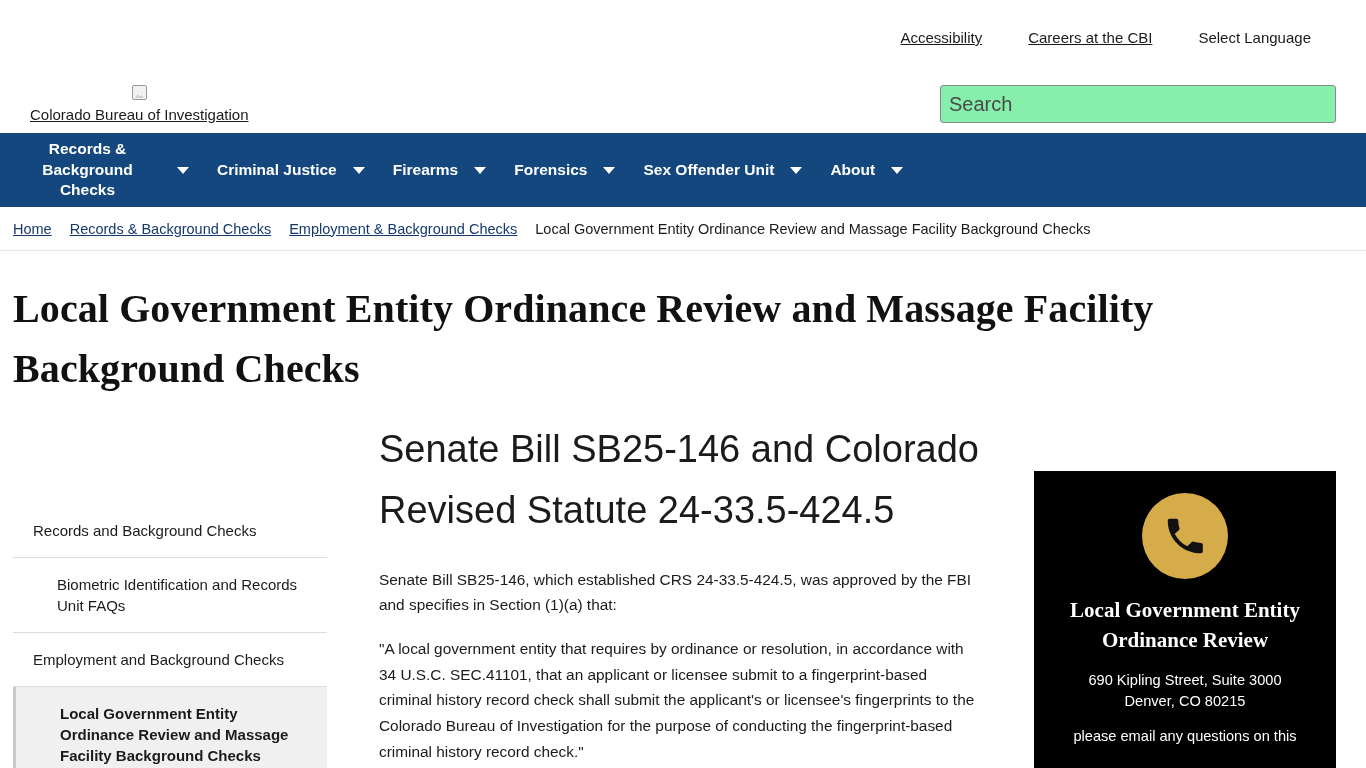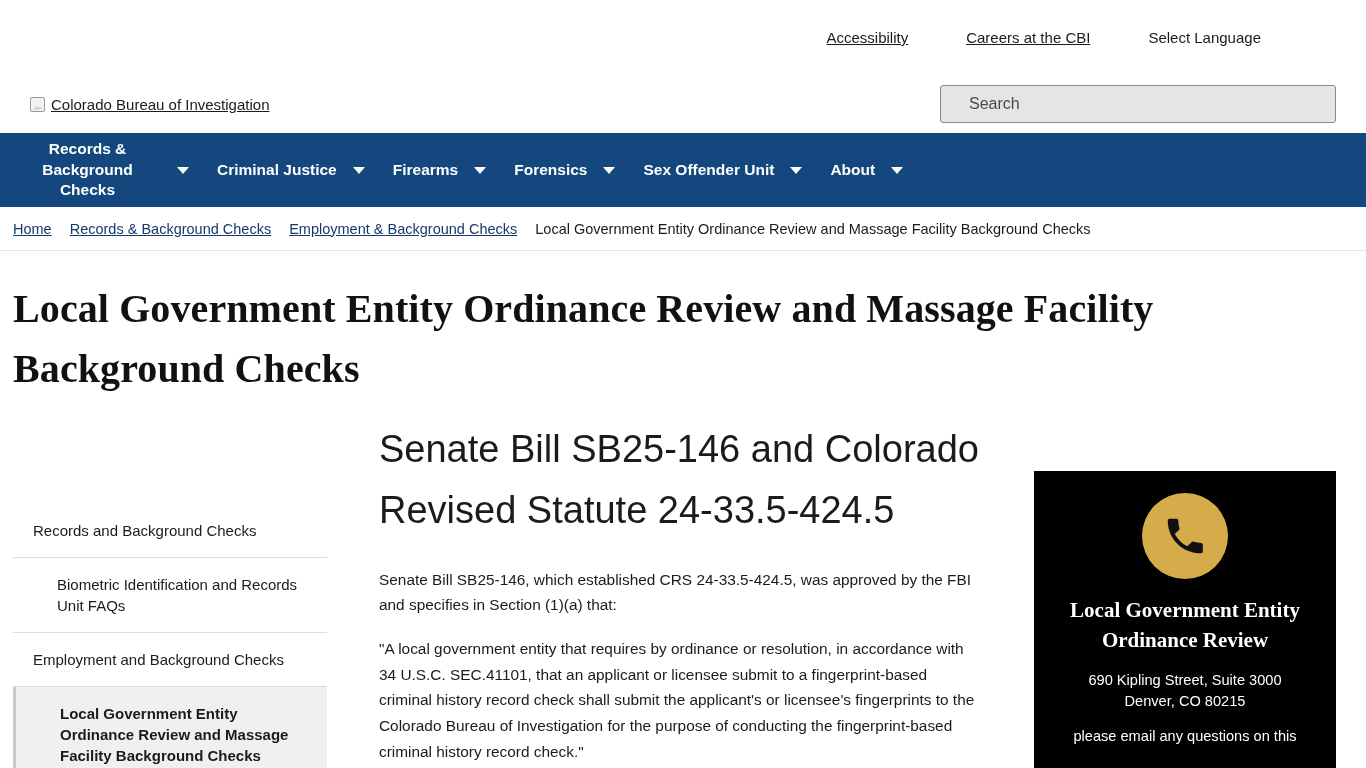--- a/index.html
+++ b/index.html
@@ -11,22 +11,22 @@
     font-family: "Liberation Sans", sans-serif;
   }
   a { color: #16396b; }
 
   
   .utility-bar {
     height: 75px;
     display: flex;
     align-items: center;
     justify-content: flex-end;
-    padding-right: 105px;
-    gap: 58px;
+    padding-right: 55px;
+    gap: 46px;
     font-size: 15px;
     color: #1b1b1b;
   }
   .utility-link {
     text-decoration: underline;
     color: #1b1b1b;
     font-size: 15px;
     cursor: pointer;
   }
   .utility-plain {
@@ -42,20 +42,21 @@
     justify-content: space-between;
     padding: 0 30px 0 30px;
   }
   .broken-img {
     display: inline-flex;
     align-items: center;
     gap: 6px;
     font-size: 15px;
     color: #1b1b1b;
     text-decoration: underline;
+    flex-direction: column;
   }
   .broken-img .glyph {
     display: inline-block;
     width: 15px; height: 15px;
     border: 1px solid #9a9a9a;
     background: #f2f2f2;
     position: relative;
     vertical-align: middle;
     border-radius: 2px;
   }
@@ -65,23 +66,23 @@
     left: 2px; top: 7px;
     width: 9px; height: 5px;
     background: #cfcfcf;
     clip-path: polygon(0 100%, 35% 30%, 60% 70%, 80% 45%, 100% 100%);
   }
   .search-box {
     width: 396px;
     height: 38px;
     border: 1px solid #8a8a8a;
     border-radius: 3px;
-    background: #e5e5e5;
-    padding: 0 28px;
-    font-size: 16px;
+    background: #86efac;
+    padding: 0 8px;
+    font-size: 20px;
     color: #555;
     font-family: "Liberation Sans", sans-serif;
   }
   .search-box::placeholder { color: #4a4a4a; }
 
   
   .mainnav {
     background: #13477d;
     height: 74px;
     display: flex;

